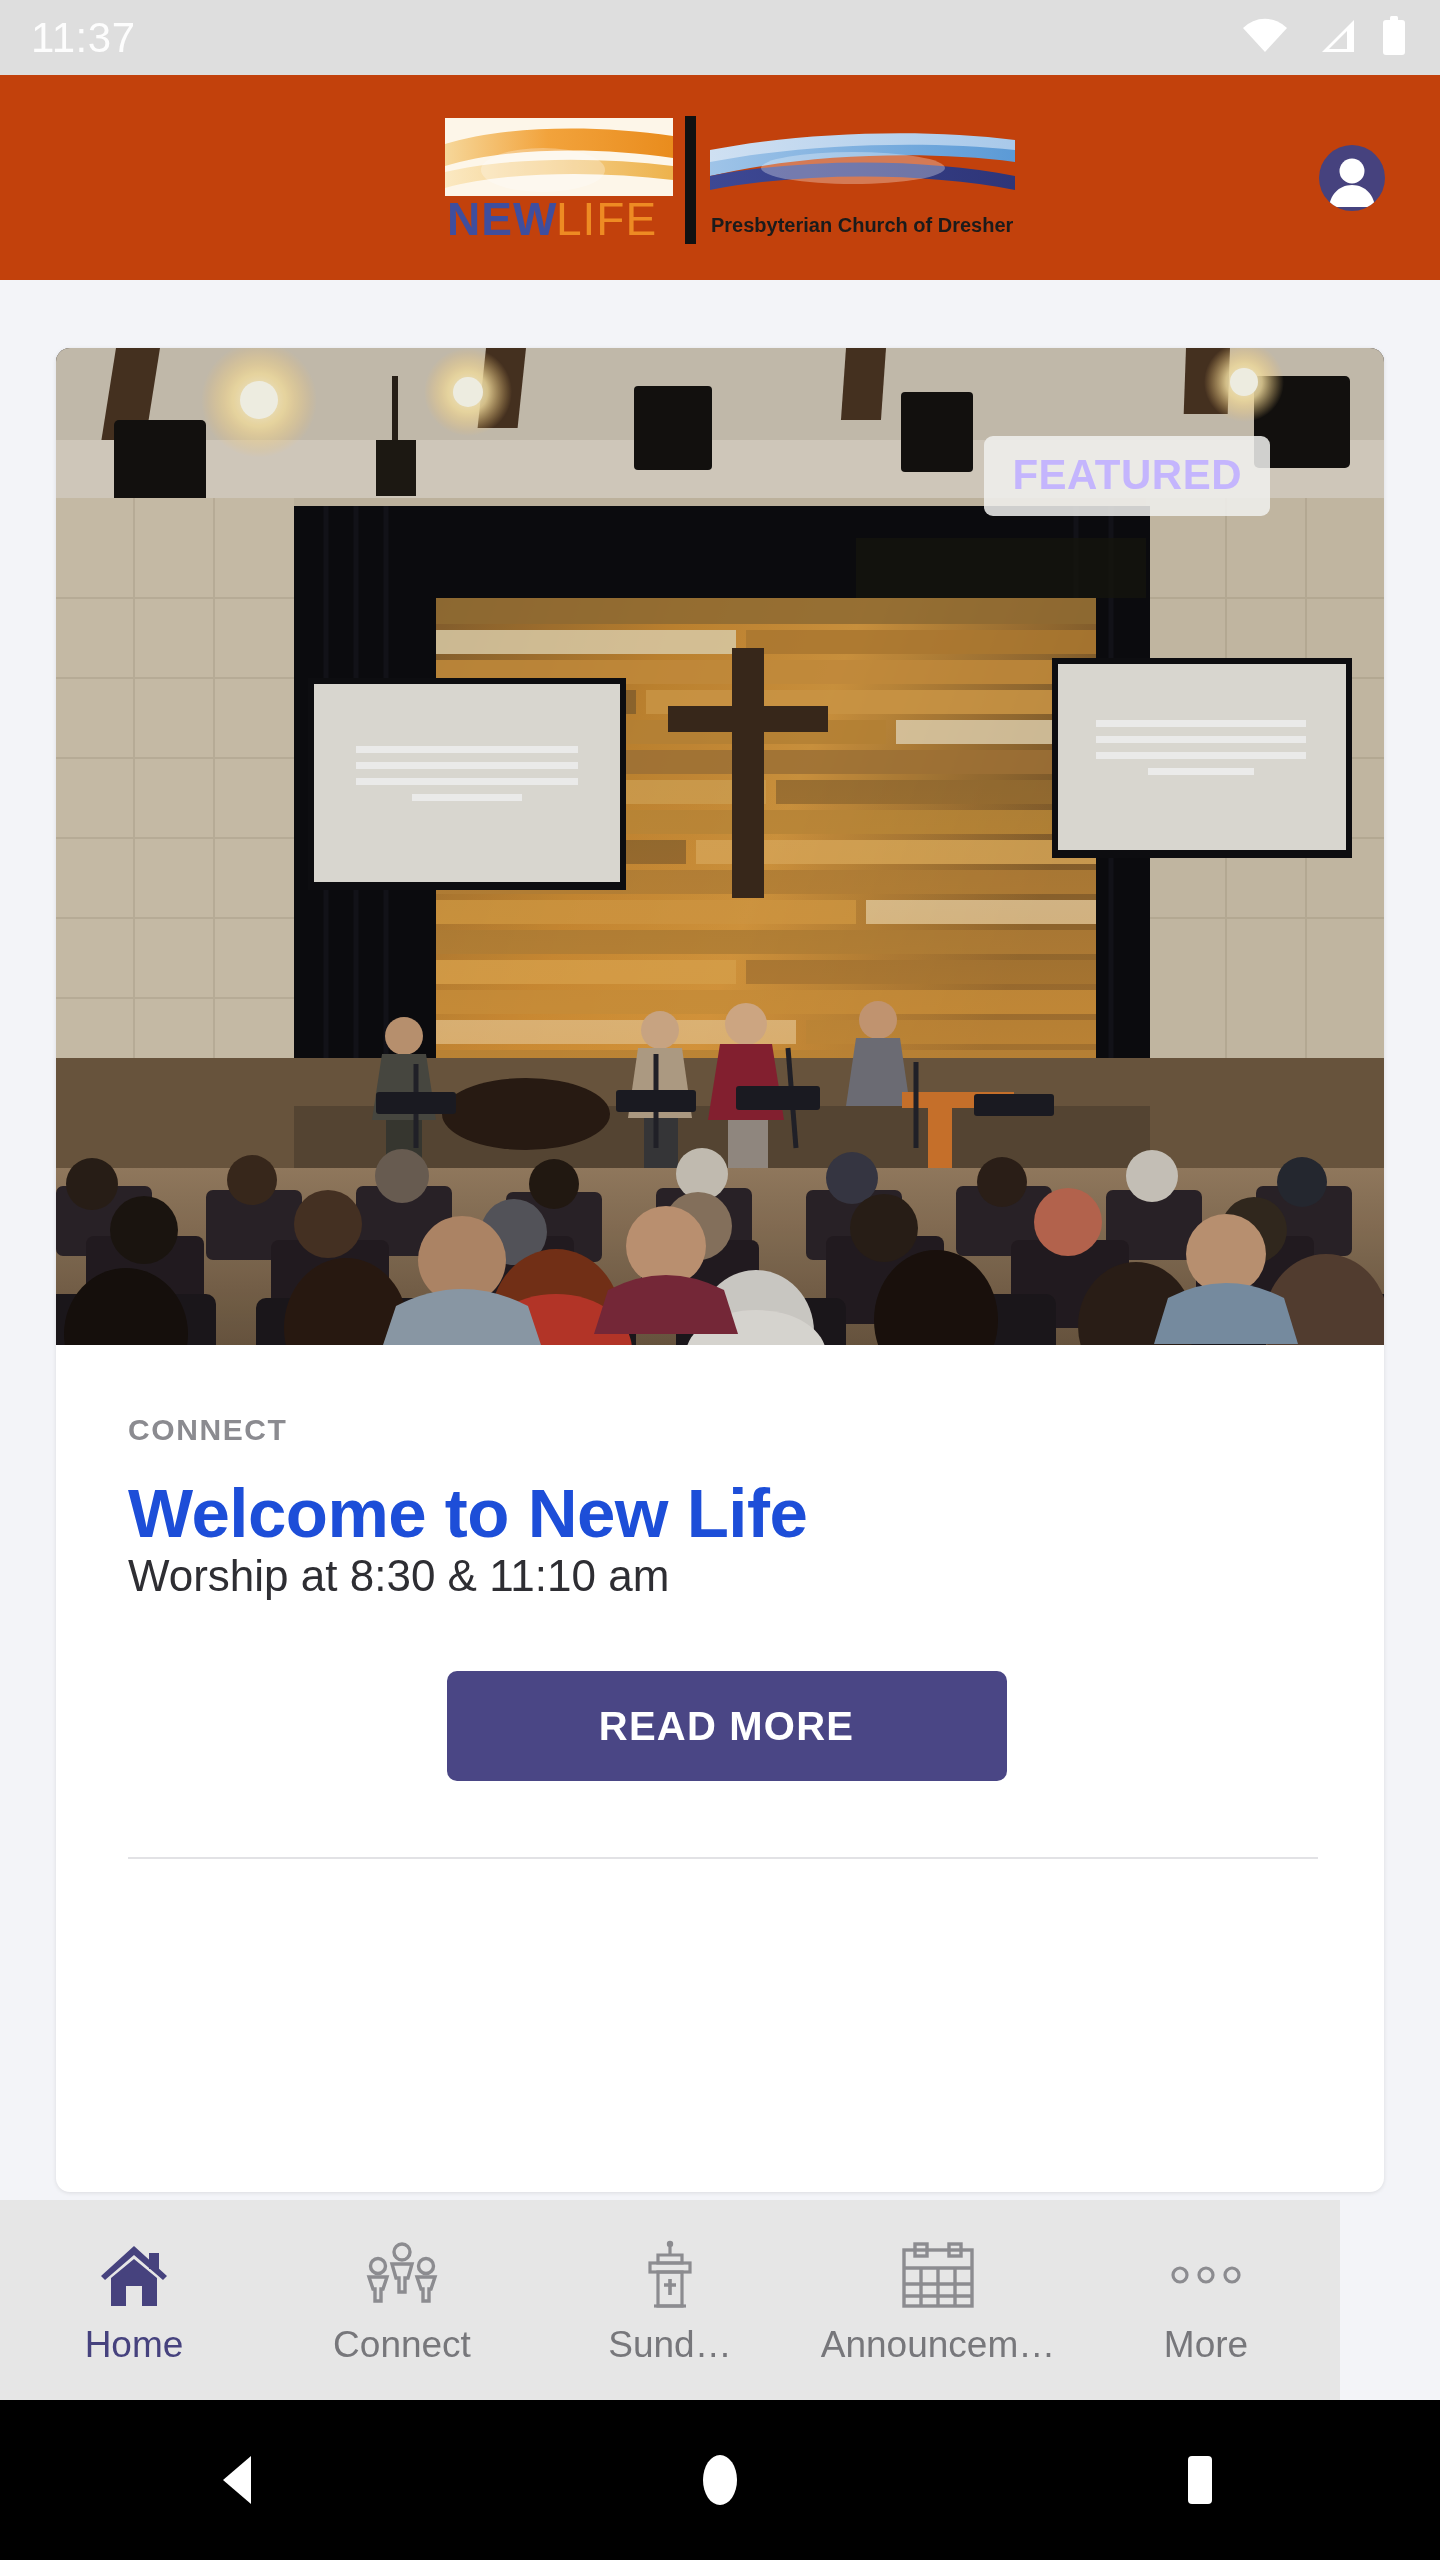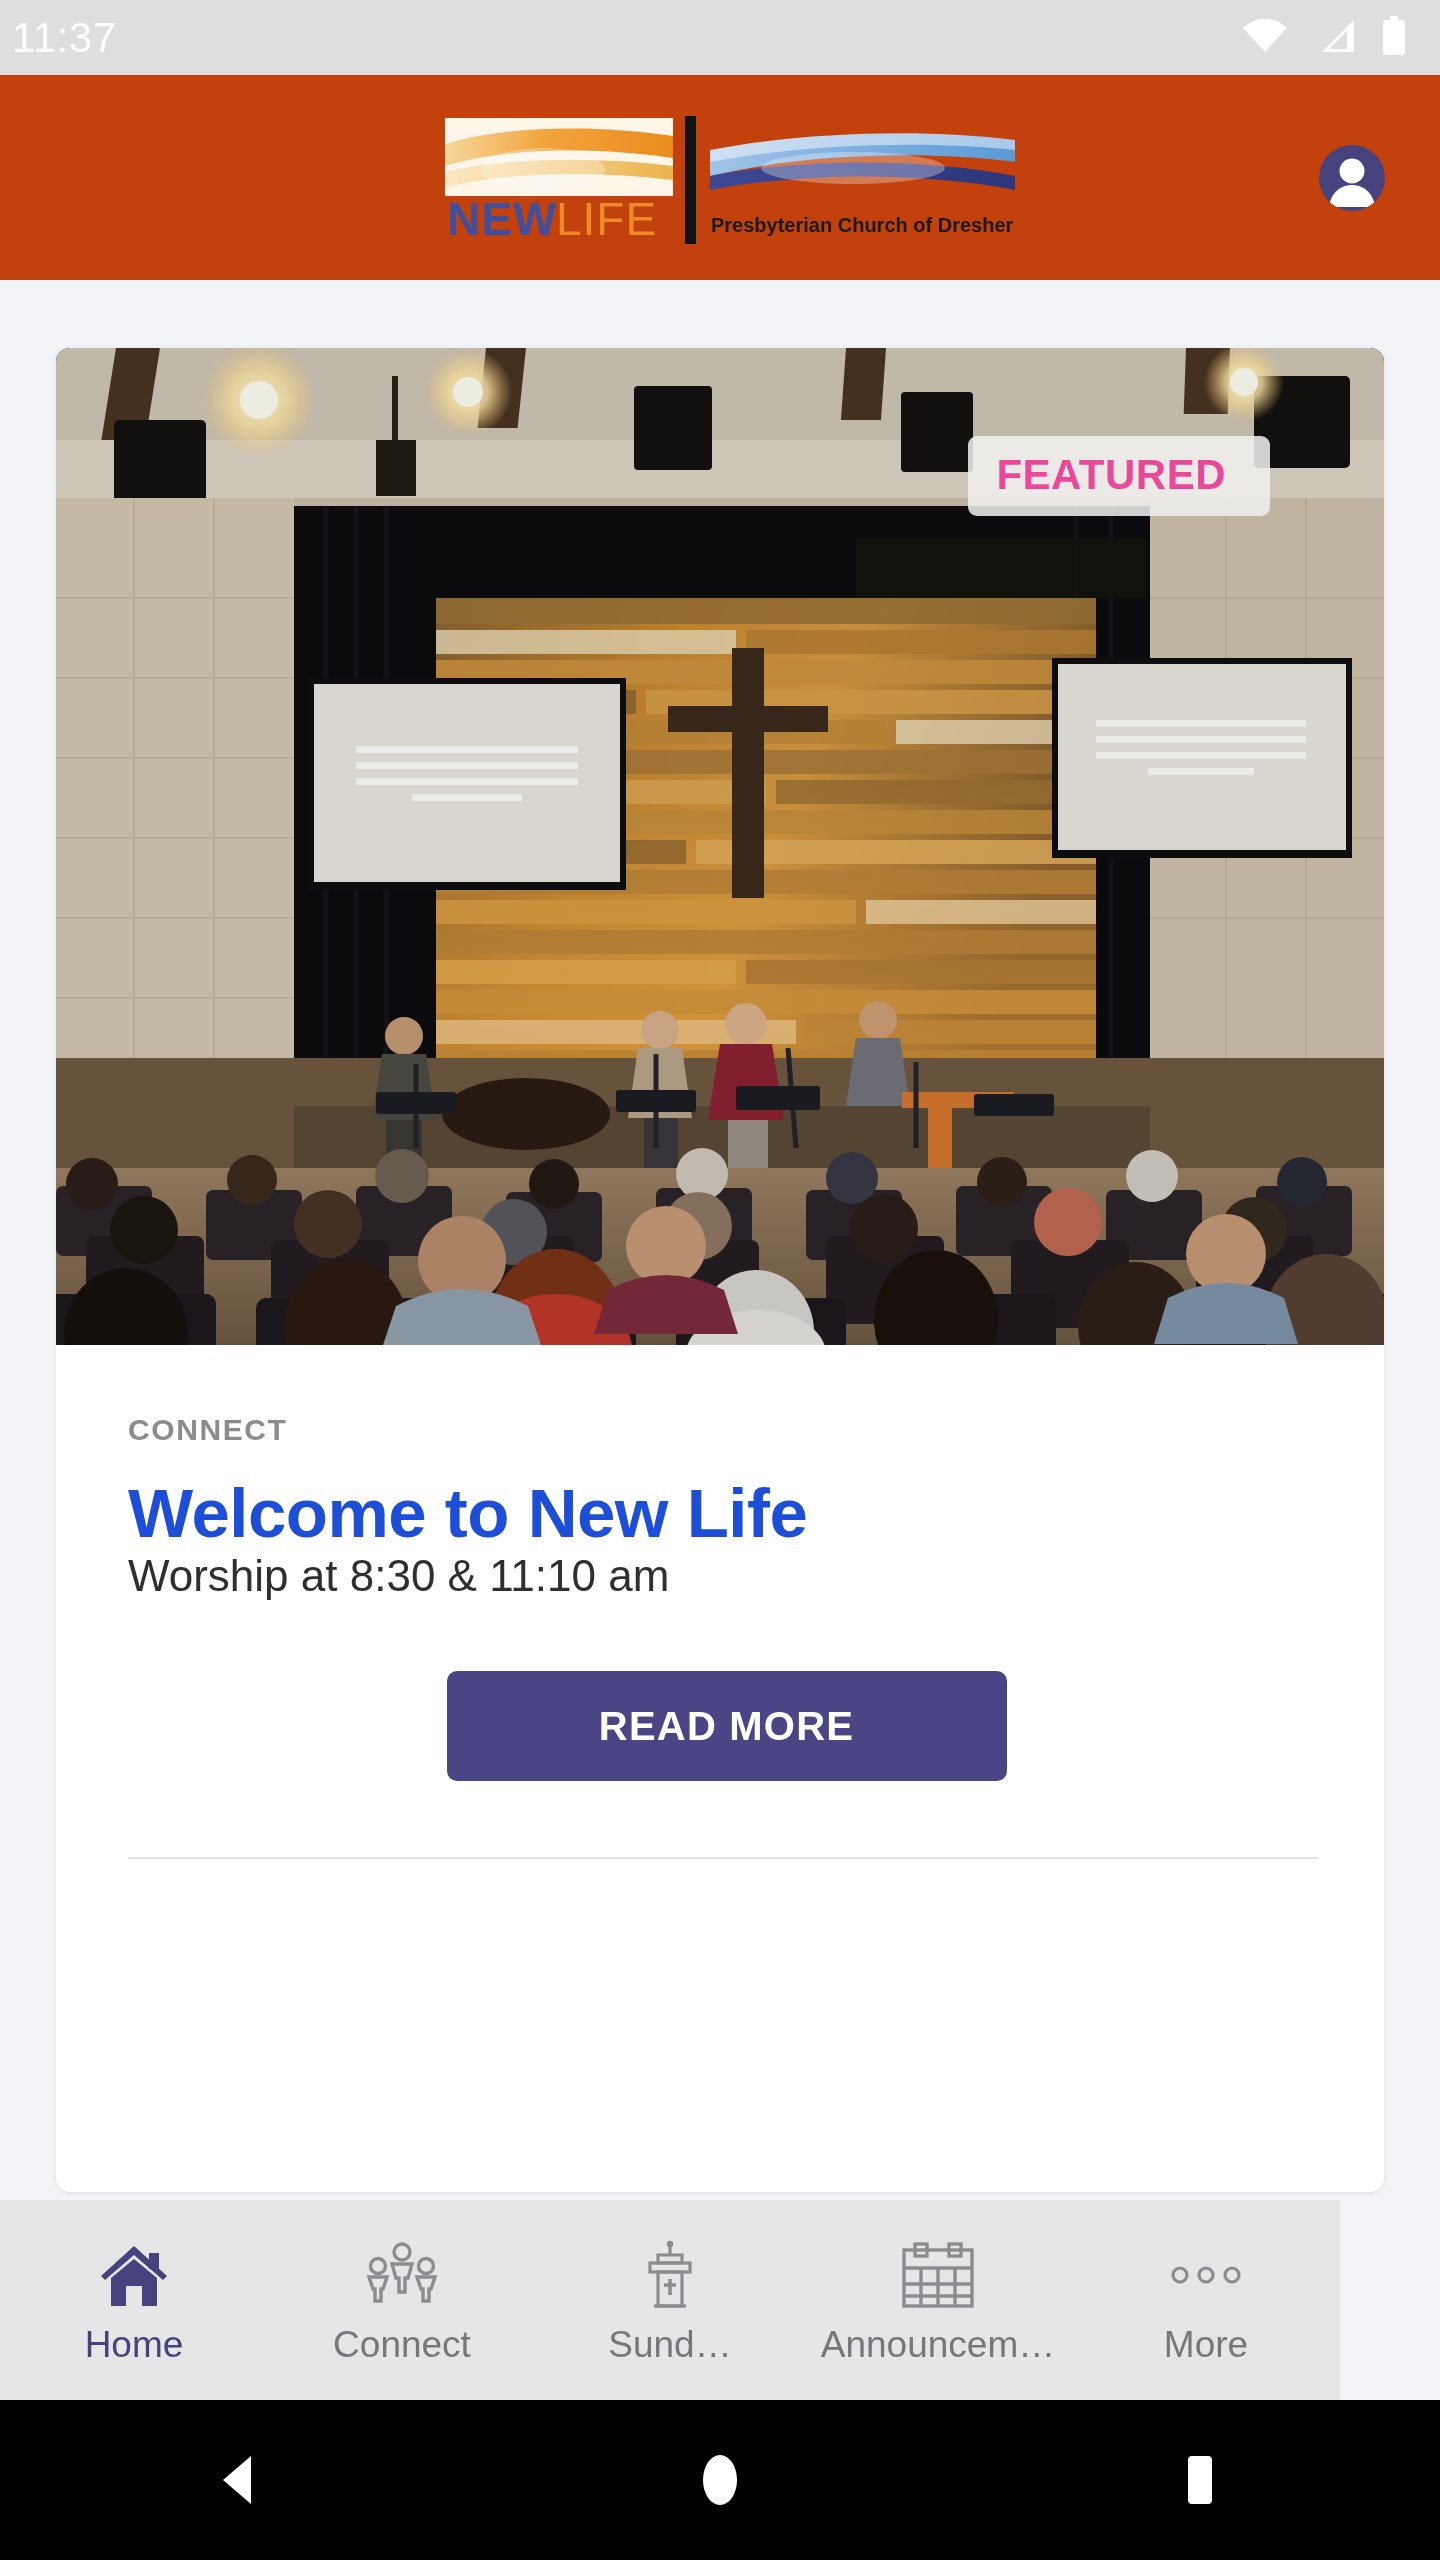--- a/index.html
+++ b/index.html
@@ -8,21 +8,21 @@
     background:#000;
     font-family:"Liberation Sans", sans-serif;
     overflow:hidden;
   }
   #screen { position:relative; width:1440px; height:2560px; background:#f3f4f8; }
 
   
   .statusbar {
     position:absolute; left:0; top:0; width:1440px; height:75px;
     background:#dedede; display:flex; align-items:center;
-    padding:0 34px 0 12px;
+    padding:0 34px 0 31px;
     gap:38px;
   }
   .status-time { font-size:42px; color:#fdfdfd; letter-spacing:0.5px; line-height:1; }
   .status-icons { margin-left:auto; display:flex; align-items:center; gap:26px; }
 
   
   .header {
     position:absolute; left:0; top:75px; width:1440px; height:205px;
     background:#c2410c; display:flex; align-items:center;
   }
@@ -46,22 +46,22 @@
     box-shadow:0 1px 4px rgba(0,0,0,0.10);
     overflow:hidden;
   }
   .hero { position:relative; width:1328px; height:997px; overflow:hidden; background:#15100c; }
   .hero svg { display:block; width:1328px; height:997px; }
 
   .featured-badge {
     position:absolute; right:114px; top:88px;
     background:rgba(240,240,238,0.86);
     border-radius:9px;
-    padding:18px 44px 20px 28px;
-    font-size:42px; font-weight:bold; color:#ec4899;
+    padding:18px 28px 20px 28px;
+    font-size:42px; font-weight:bold; color:#c4b5fd;
     letter-spacing:0.5px; line-height:1;
   }
 
   .card-body { padding:70px 72px 0 72px; }
   .eyebrow {
     font-size:30px; font-weight:bold; color:#8b8b90;
     letter-spacing:1.6px; line-height:1;
   }
   .title {
     margin-top:32px;

